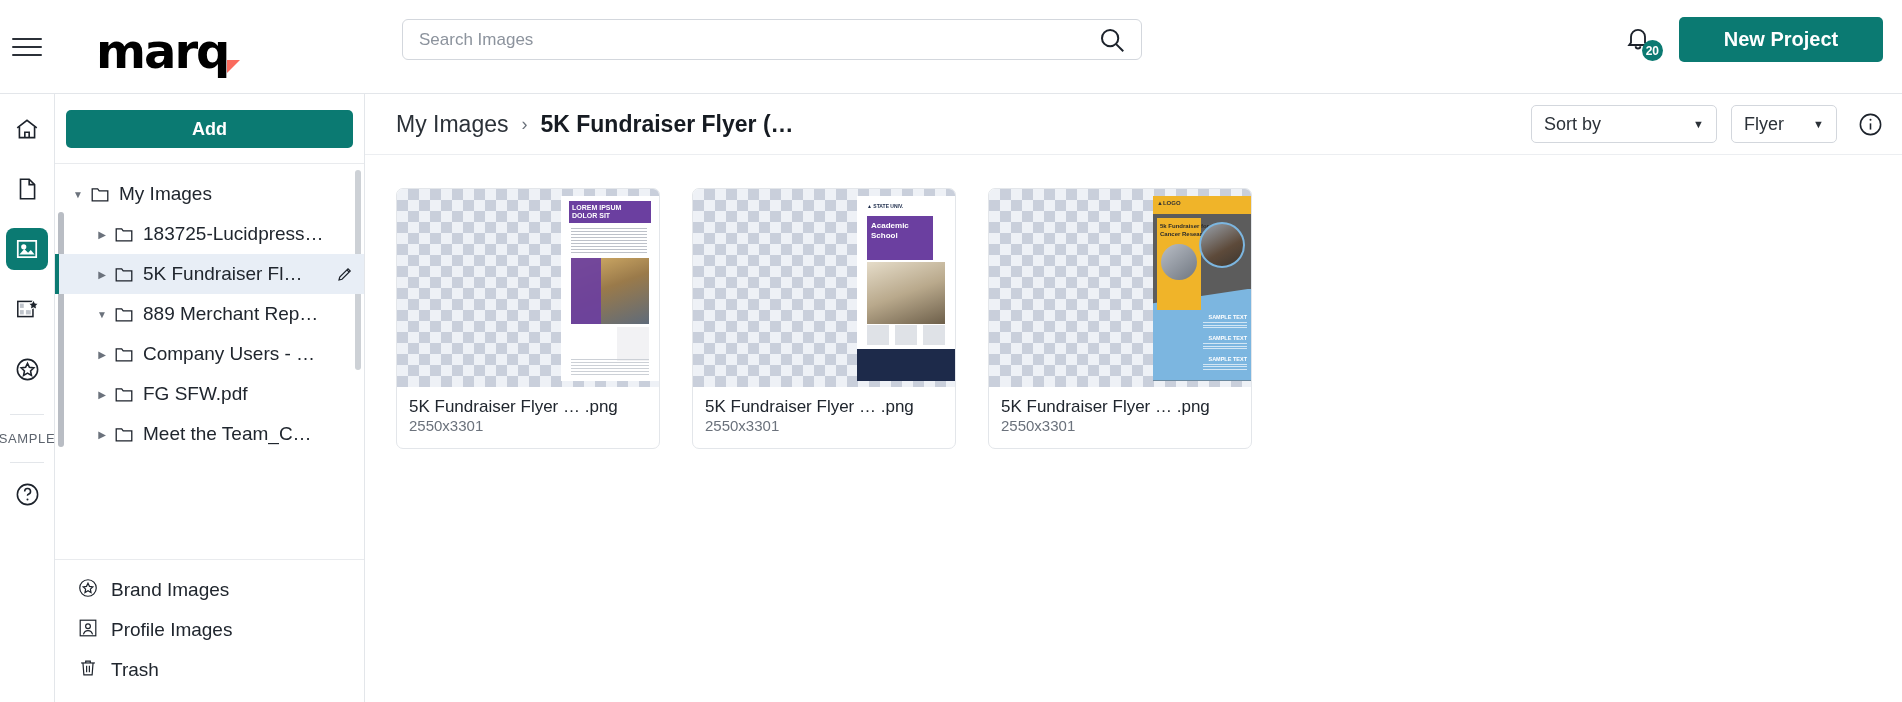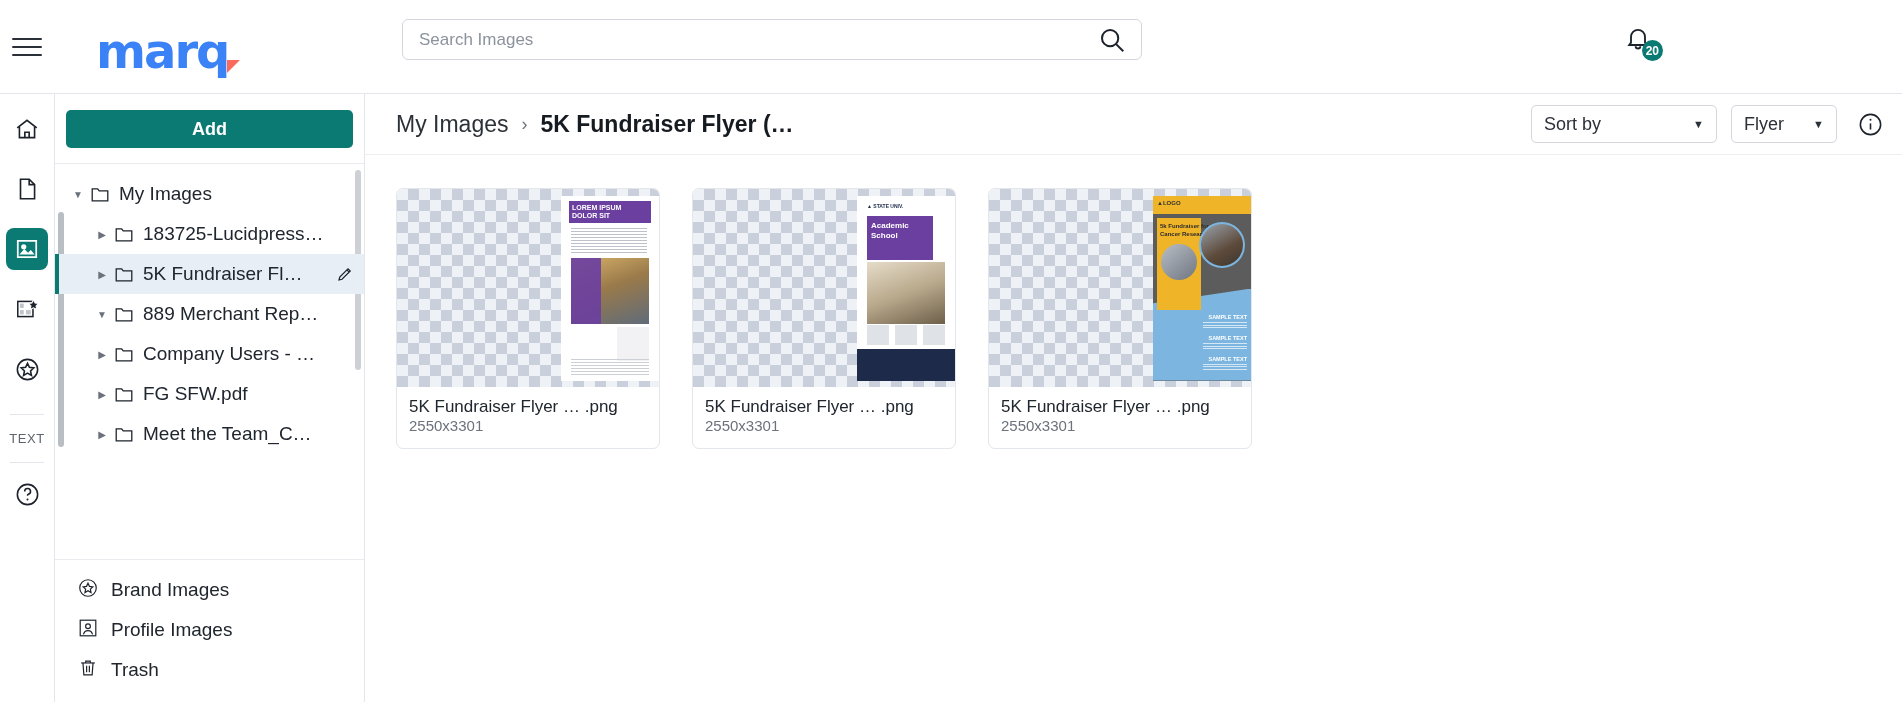--- a/index.html
+++ b/index.html
@@ -21,21 +21,21 @@
   .hamburger {
     width: 30px; height: 24px;
     margin-left: 12px; margin-right: 16px;
     display: flex; flex-direction: column; justify-content: center; gap: 6px;
     cursor: pointer;
   }
   .hamburger span { display: block; height: 2px; background: #2b3038; border-radius: 1px; }
   .logo {
     margin-left: 38px;
     font-size: 48px; font-weight: bold; letter-spacing: -2px;
-    color: #3b82f6; position: relative; line-height: 1;
+    color: #000000; position: relative; line-height: 1;
     font-family: "DejaVu Sans", sans-serif;
     margin-top: 8px;
   }
   .logo .dot {
     position: absolute; right: -12px; bottom: 2px;
     width: 0; height: 0;
     border-left: 13px solid #fa6b5e;
     border-bottom: 13px solid transparent;
   }
   .searchwrap {
@@ -253,20 +253,21 @@
   </div>
 
   <div class="bellwrap">
     <svg width="28" height="28" viewBox="0 0 24 24" fill="none" stroke="#1c222b" stroke-width="1.6">
       <path d="M18 16v-5a6 6 0 1 0-12 0v5l-1.5 2h15L18 16z"></path>
       <path d="M10 19a2 2 0 0 0 4 0"></path>
     </svg>
     <span class="bell-badge">20</span>
   </div>
 
+  <button class="new-project">New Project</button>
 </div>
 
 <div class="rail">
   <div class="rail-item">
     <svg width="26" height="26" viewBox="0 0 24 24" fill="none" stroke="#1c222b" stroke-width="1.5">
       <path d="M3 11l9-7 9 7"></path>
         <path d="M5 10v10h14V10"></path>
         <path d="M10 20v-5h4v5"></path>
     </svg>
   </div>
@@ -292,21 +293,21 @@
       <path d="M18 3.5l1.5 3 3.3.4-2.4 2.3.6 3.3-3-1.6-3 1.6.6-3.3-2.4-2.3 3.3-.4z" fill="#1c222b" stroke="#fff" stroke-width="1"></path>
     </svg>
   </div>
   <div class="rail-item">
     <svg width="27" height="27" viewBox="0 0 24 24" fill="none" stroke="#1c222b" stroke-width="1.4">
       <circle cx="12" cy="12" r="9"></circle>
       <path d="M12 6.5l1.7 3.6 3.9.5-2.9 2.7.8 3.9-3.5-2-3.5 2 .8-3.9-2.9-2.7 3.9-.5z"></path>
     </svg>
   </div>
   <div class="rail-div"></div>
-  <div class="rail-label">TEXT</div>
+  <div class="rail-label">SAMPLE</div>
   <div class="rail-div"></div>
   <div class="rail-item">
     <svg width="27" height="27" viewBox="0 0 24 24" fill="none" stroke="#1c222b" stroke-width="1.4">
       <circle cx="12" cy="12" r="9"></circle>
       <path d="M9.5 9.3a2.6 2.6 0 1 1 3.2 2.5c-.6.2-.7.8-.7 1.4"></path>
       <circle cx="12" cy="16.5" r=".9" fill="#1c222b" stroke="none"></circle>
     </svg>
   </div>
 </div>
 

